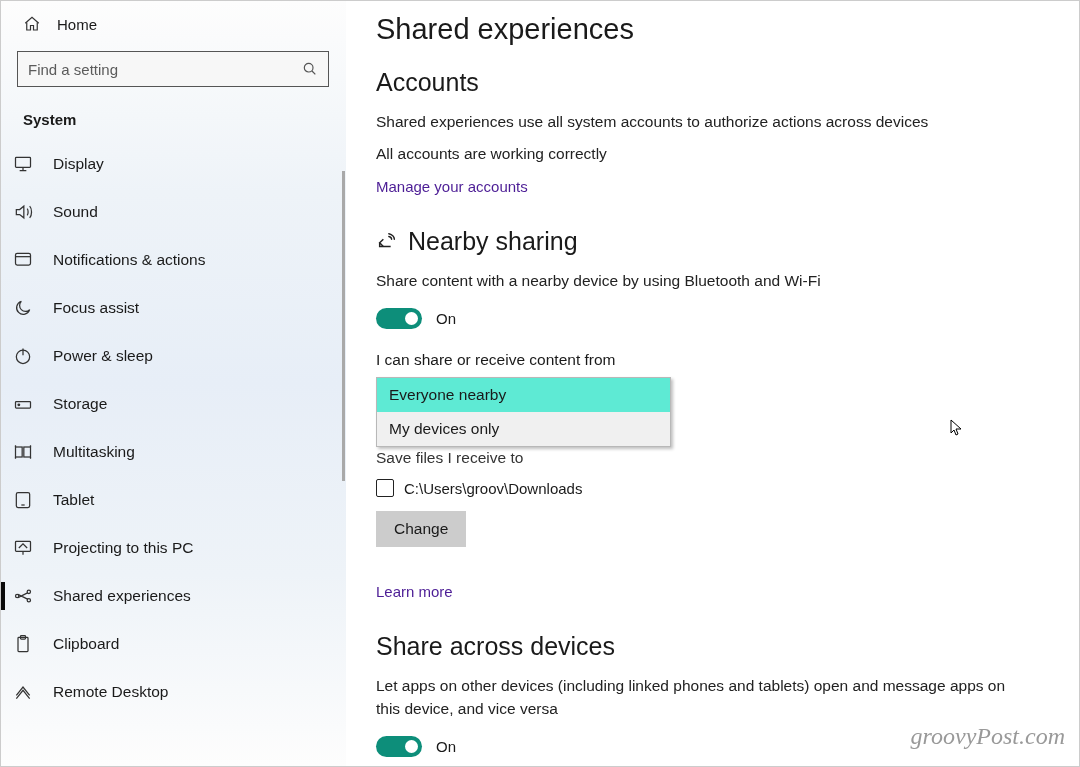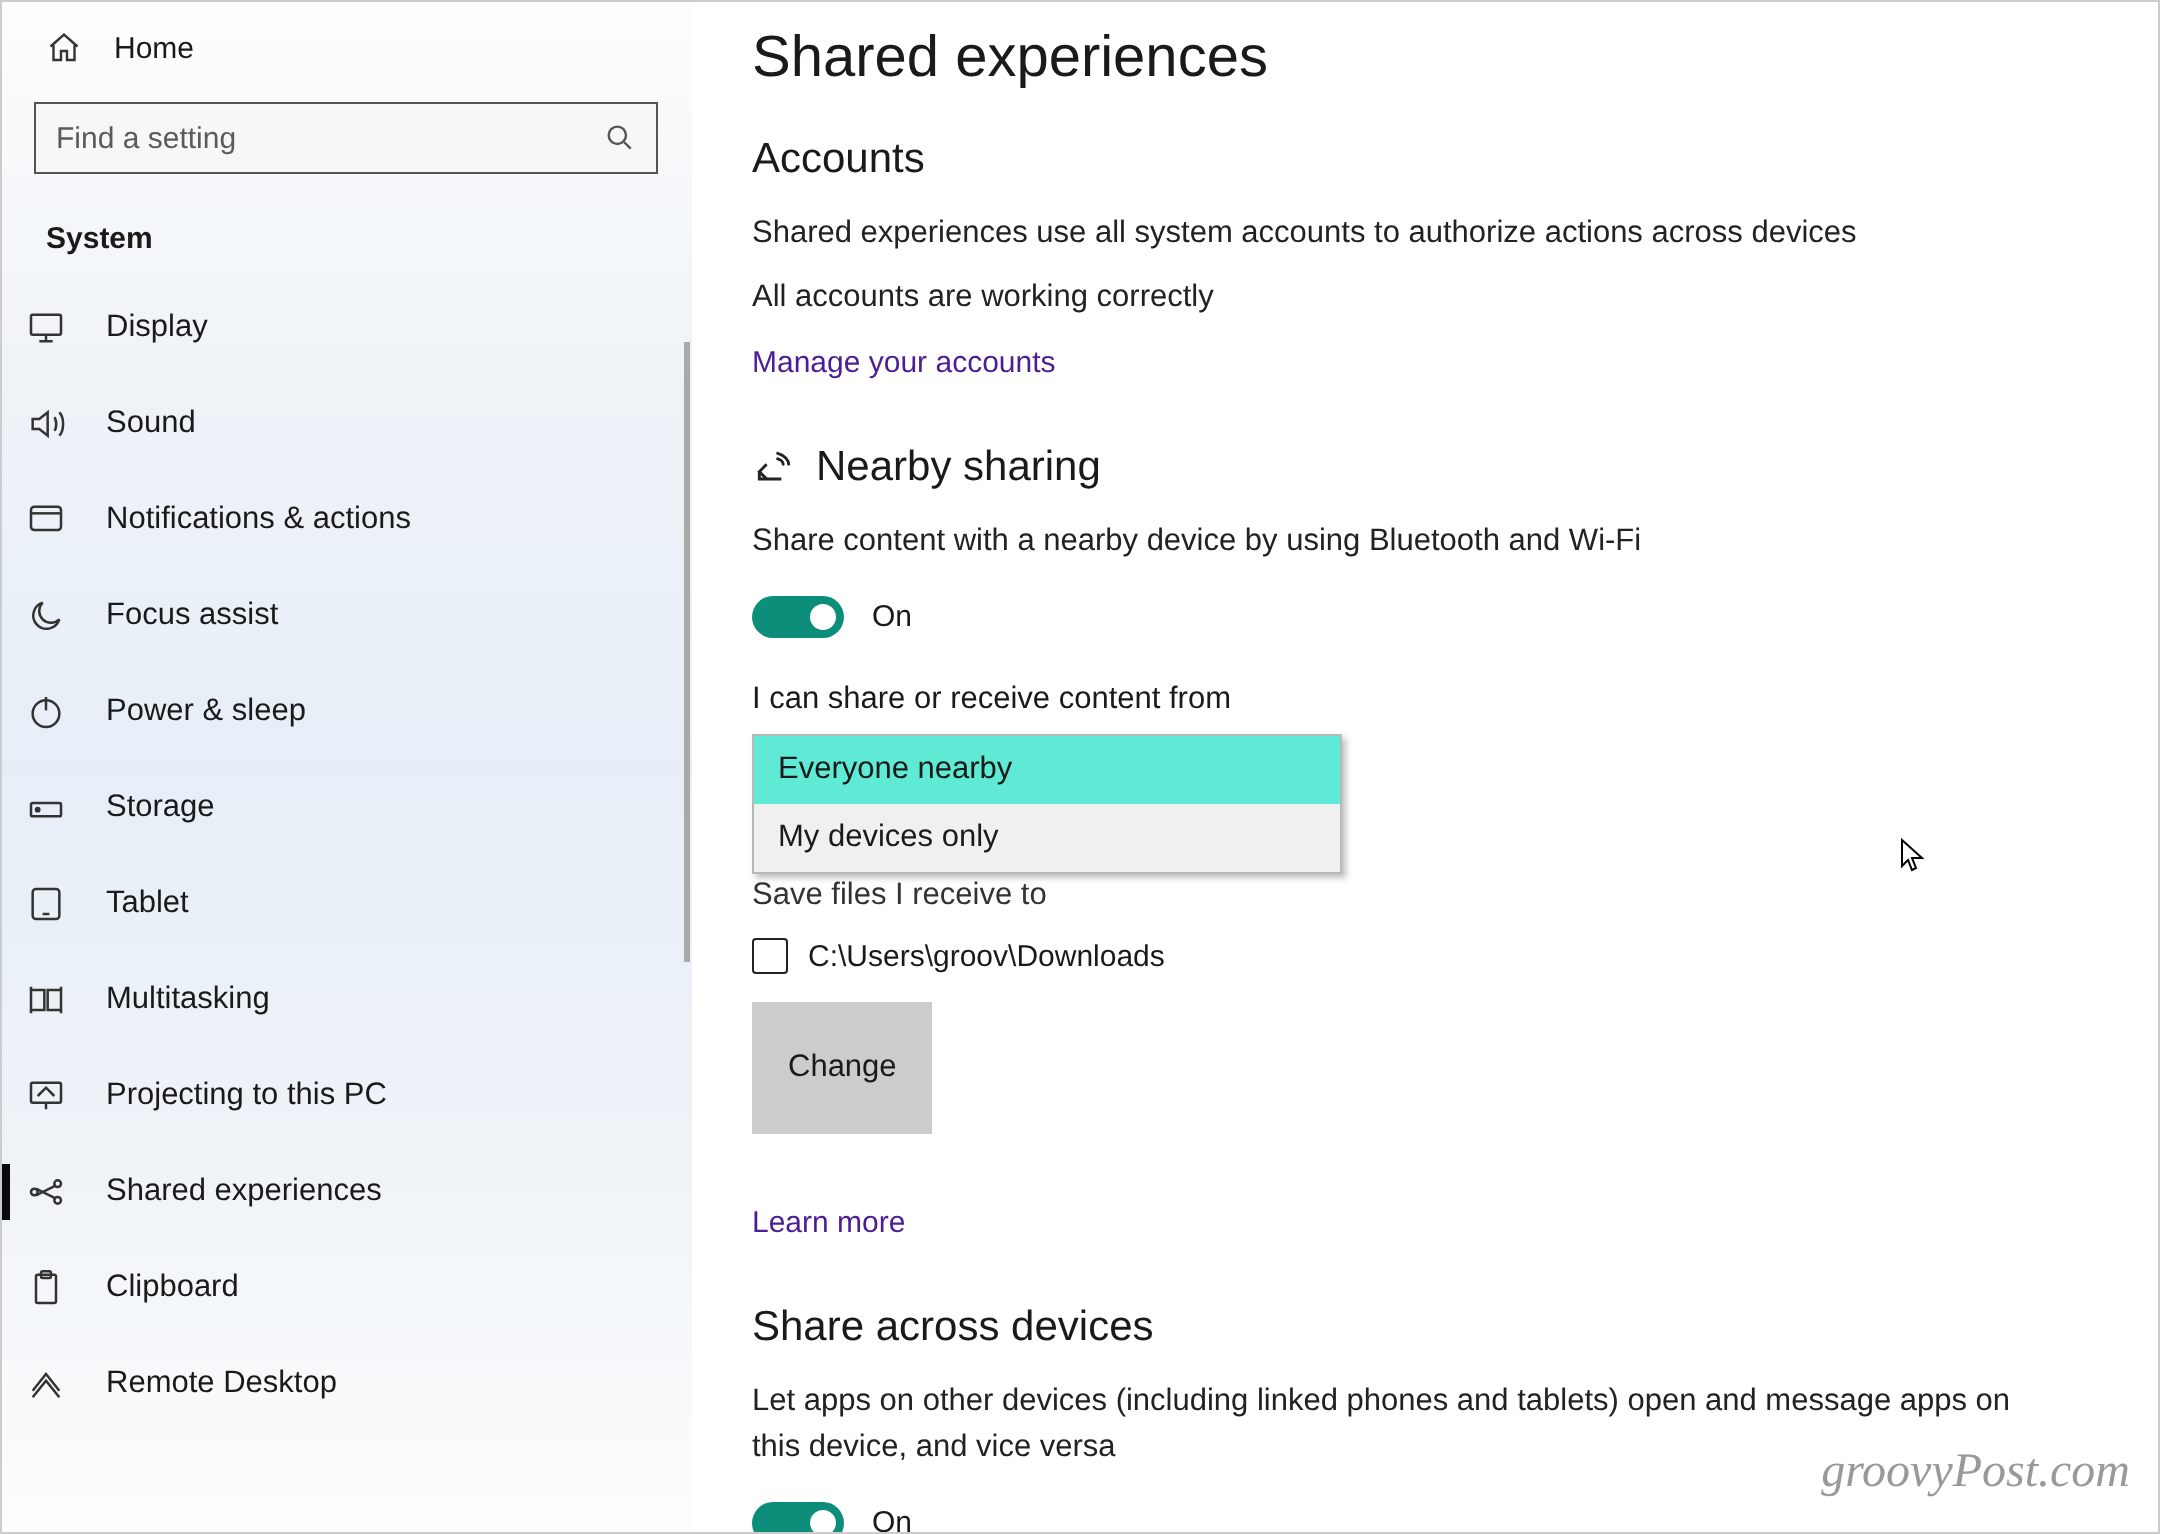--- a/index.html
+++ b/index.html
@@ -42,21 +42,21 @@
     width: 4px; background: #0a0a0a;
   }
   .side-item .icon { width: 20px; height: 20px; display:flex; align-items:center; justify-content:center; color:#333; }
   .side-item .lbl { font-size: 15.5px; }
   .side-scroll-track {
     position: absolute; right: 0; top: 170px; width: 3px; height: 310px; background: #a9a9a9;
   }
   
   .main { flex: 1; padding: 12px 30px 10px; overflow: hidden; position: relative; }
   h1 { font-weight: 500; font-size: 29px; margin-bottom: 22px; }
-  h2 { font-weight: 500; font-size: 21px; margin-bottom: 14px; display:flex; align-items:center; gap:10px; }
+  h2 { font-weight: 500; font-size: 25px; margin-bottom: 14px; display:flex; align-items:center; gap:10px; }
   p { font-size: 15.5px; line-height: 1.45; color: #222; margin-bottom: 4px; max-width: 640px;}
   .link { color: #4c1d95; font-size: 15px; cursor: default; display:inline-block; margin-top: 8px; }
   .block { margin-bottom: 32px; }
   .toggle-row { display:flex; align-items:center; gap:14px; margin: 16px 0 22px; }
   .toggle {
     width: 46px; height: 21px; border-radius: 11px; background: #0d8e7a; position: relative;
   }
   .toggle::after {
     content:""; position:absolute; right:4px; top:4px; width:13px; height:13px;
     border-radius:50%; background:#fff;
@@ -67,21 +67,21 @@
     width: 295px; border:1px solid #b8b8b8; box-shadow: 2px 2px 3px rgba(0,0,0,.25);
     background:#f0f0f0; margin-bottom: 4px; position: relative; z-index: 5;
   }
   .dropdown-opt { padding: 8px 12px; font-size:15.5px; cursor:default; }
   .dropdown-opt.sel { background:#5eead4; }
   .cursor { position:absolute; left:604px; top:418px; pointer-events:none; }
   .under-dd { margin-top: -2px; color:#333; font-size:15.5px; }
   .path-row { display:flex; align-items:center; gap:10px; margin: 12px 0 14px; }
   .path-row .folder-icon { width:18px; height:18px; border:1.5px solid #222; border-radius:2px; }
   .btn {
-    display:inline-block; background:#ccc; padding: 24px 18px; font-size:15.5px;
+    display:inline-block; background:#ccc; padding: 9px 18px; font-size:15.5px;
   }
   .watermark {
     position:absolute; right:14px; bottom:16px; font-family: Georgia, serif;
     font-style: italic; color:#999; font-size:24px;
   }
   svg { display:block; }
 </style>
 </head>
 <body>
 
@@ -159,35 +159,35 @@
             <svg width="20" height="20" viewBox="0 0 24 24" fill="none" stroke="#333" stroke-width="1.5">
               <rect x="3" y="9" width="18" height="8" rx="1"></rect>
               <circle cx="7" cy="13" r="1" fill="#333"></circle>
             </svg>
           </span>
           <span class="lbl">Storage</span>
         </li>
         <li class="side-item">
           <span class="icon">
             <svg width="20" height="20" viewBox="0 0 24 24" fill="none" stroke="#333" stroke-width="1.5">
-              <rect x="4" y="3" width="16" height="18" rx="2"></rect>
-              <path d="M10 18h4"></path>
-            </svg>
-          </span>
-          <span class="lbl">Tablet</span>
-        </li>
-        <li class="side-item">
-          <span class="icon">
-            <svg width="20" height="20" viewBox="0 0 24 24" fill="none" stroke="#333" stroke-width="1.5">
               <rect x="3" y="6" width="8" height="12"></rect>
               <rect x="13" y="6" width="8" height="12"></rect>
               <path d="M3 4v2M21 4v2M3 20v-2M21 20v-2"></path>
             </svg>
           </span>
           <span class="lbl">Multitasking</span>
+        </li>
+        <li class="side-item">
+          <span class="icon">
+            <svg width="20" height="20" viewBox="0 0 24 24" fill="none" stroke="#333" stroke-width="1.5">
+              <rect x="4" y="3" width="16" height="18" rx="2"></rect>
+              <path d="M10 18h4"></path>
+            </svg>
+          </span>
+          <span class="lbl">Tablet</span>
         </li>
         <li class="side-item">
           <span class="icon">
             <svg width="20" height="20" viewBox="0 0 24 24" fill="none" stroke="#333" stroke-width="1.5">
               <rect x="3" y="4" width="18" height="12" rx="1"></rect>
               <path d="M12 16v4M7 12l5-5 5 5"></path>
             </svg>
           </span>
           <span class="lbl">Projecting to this PC</span>
         </li>

